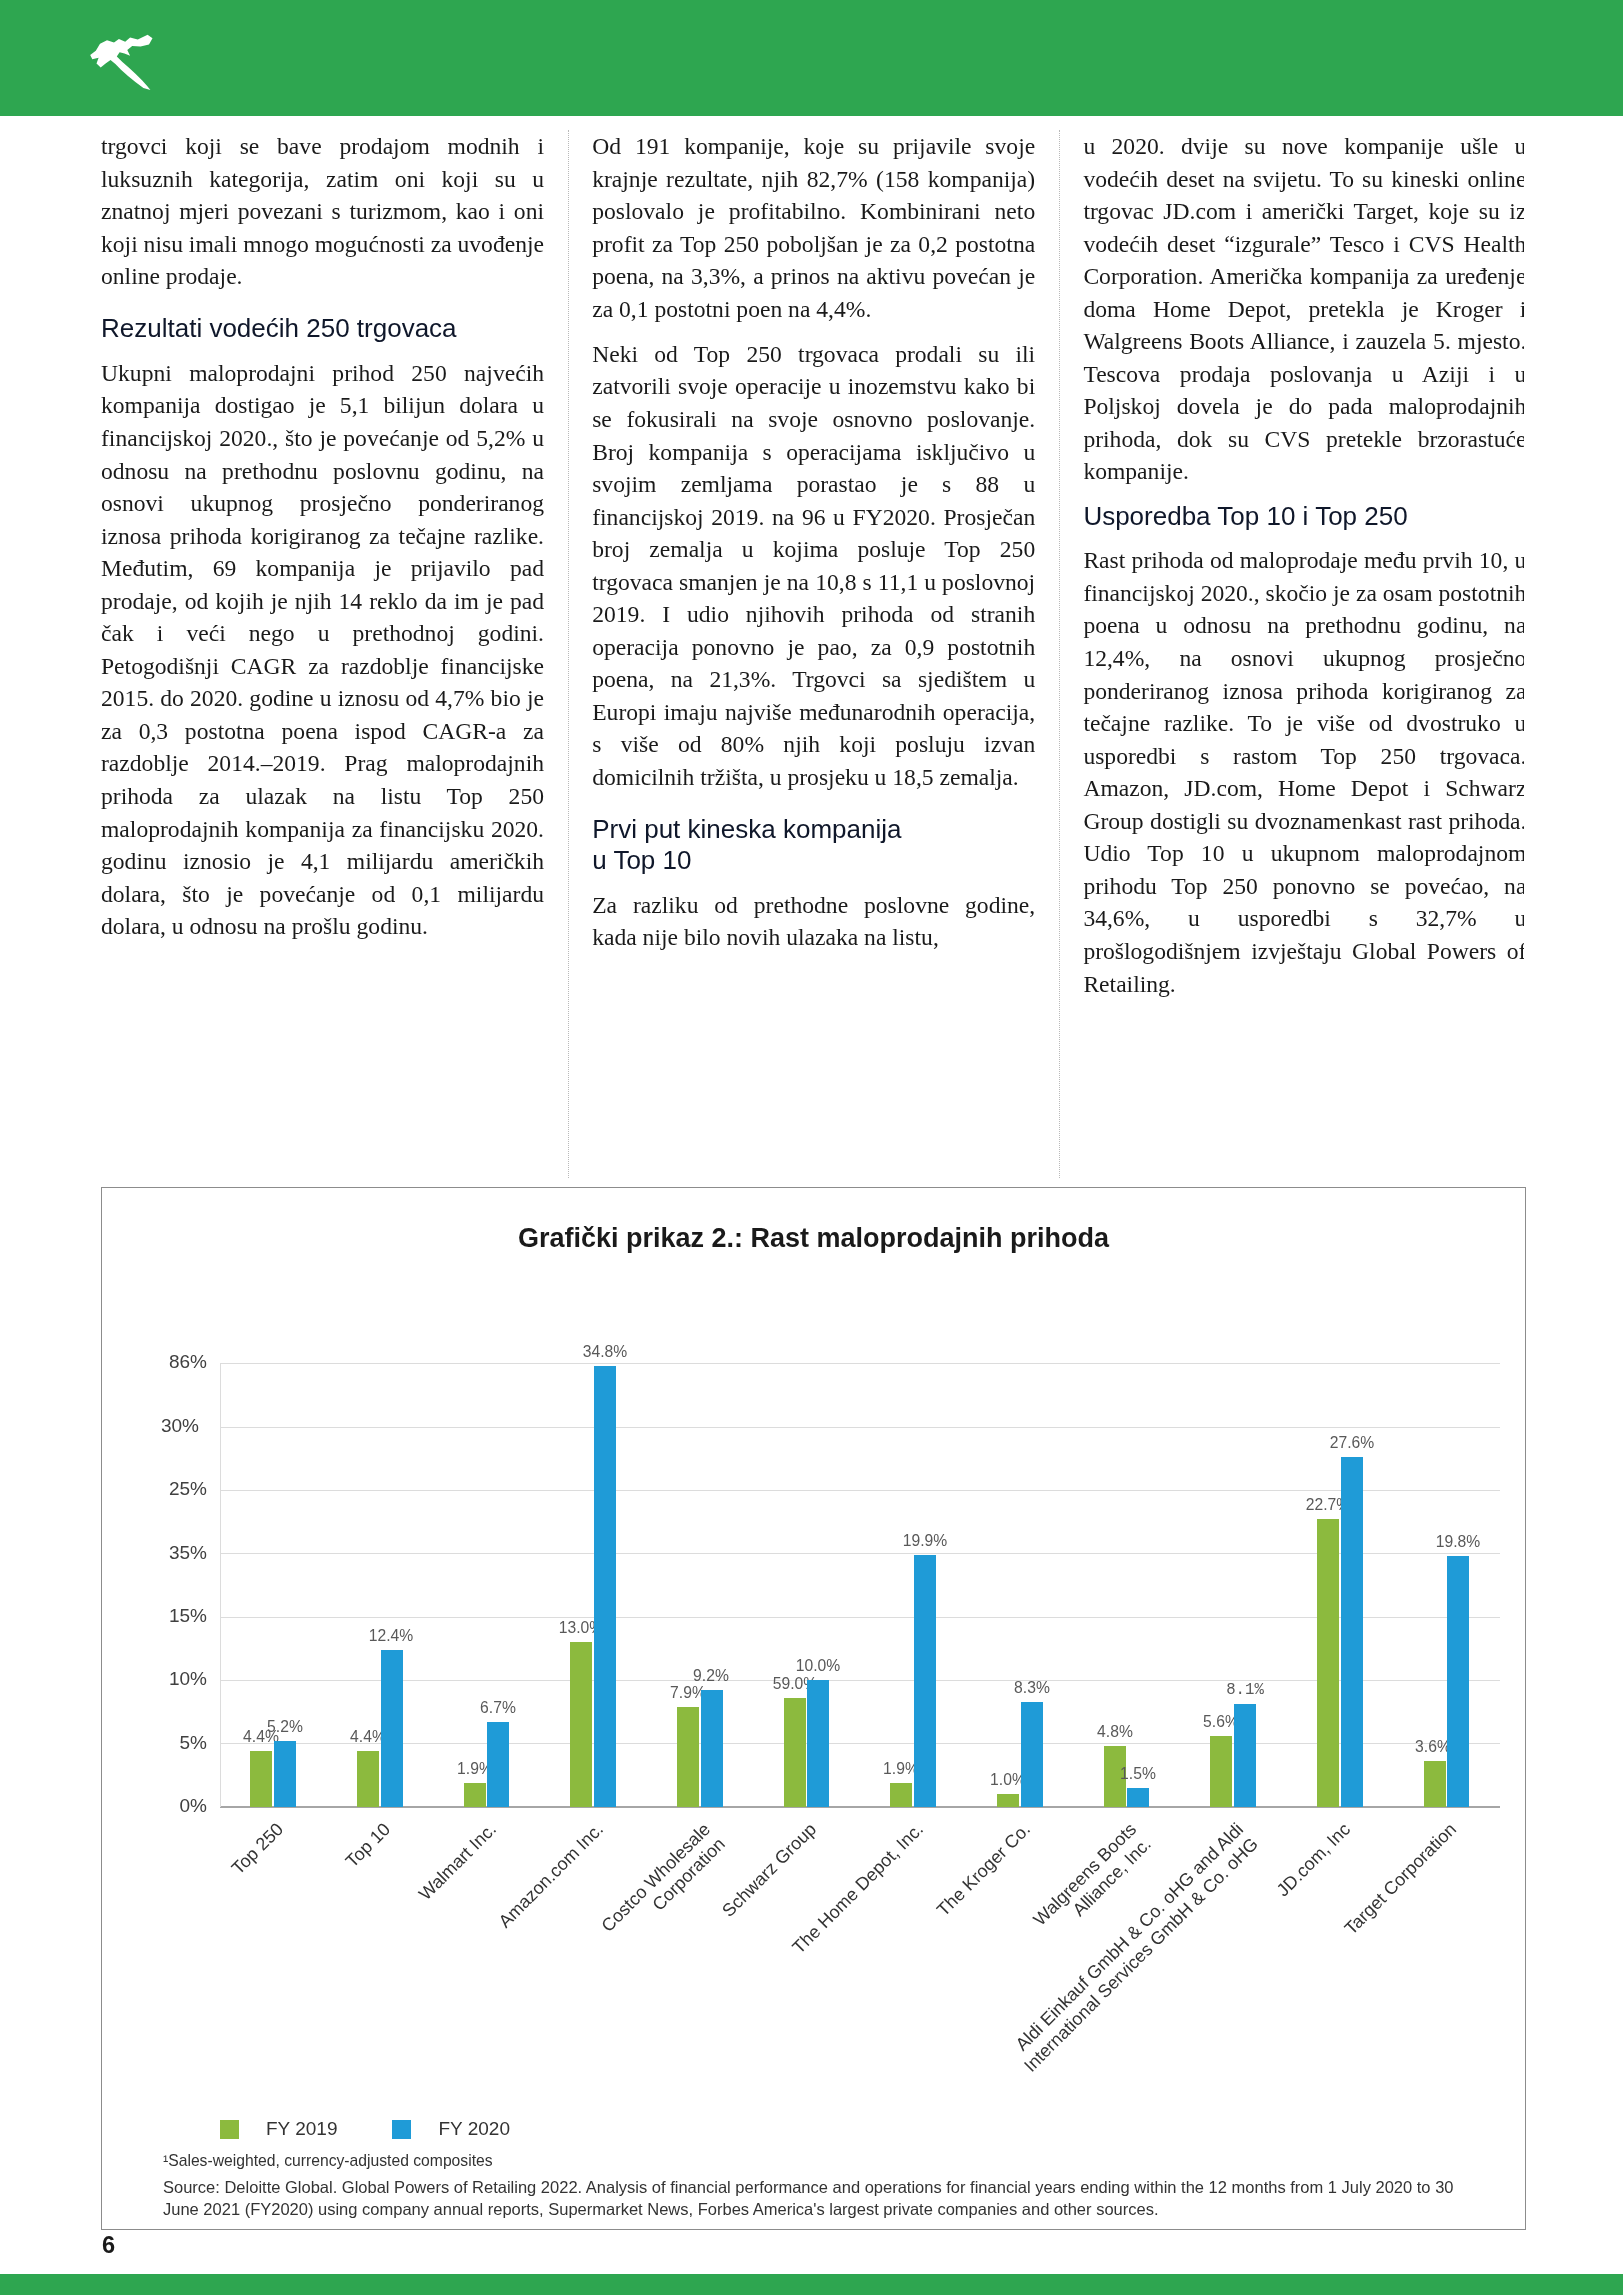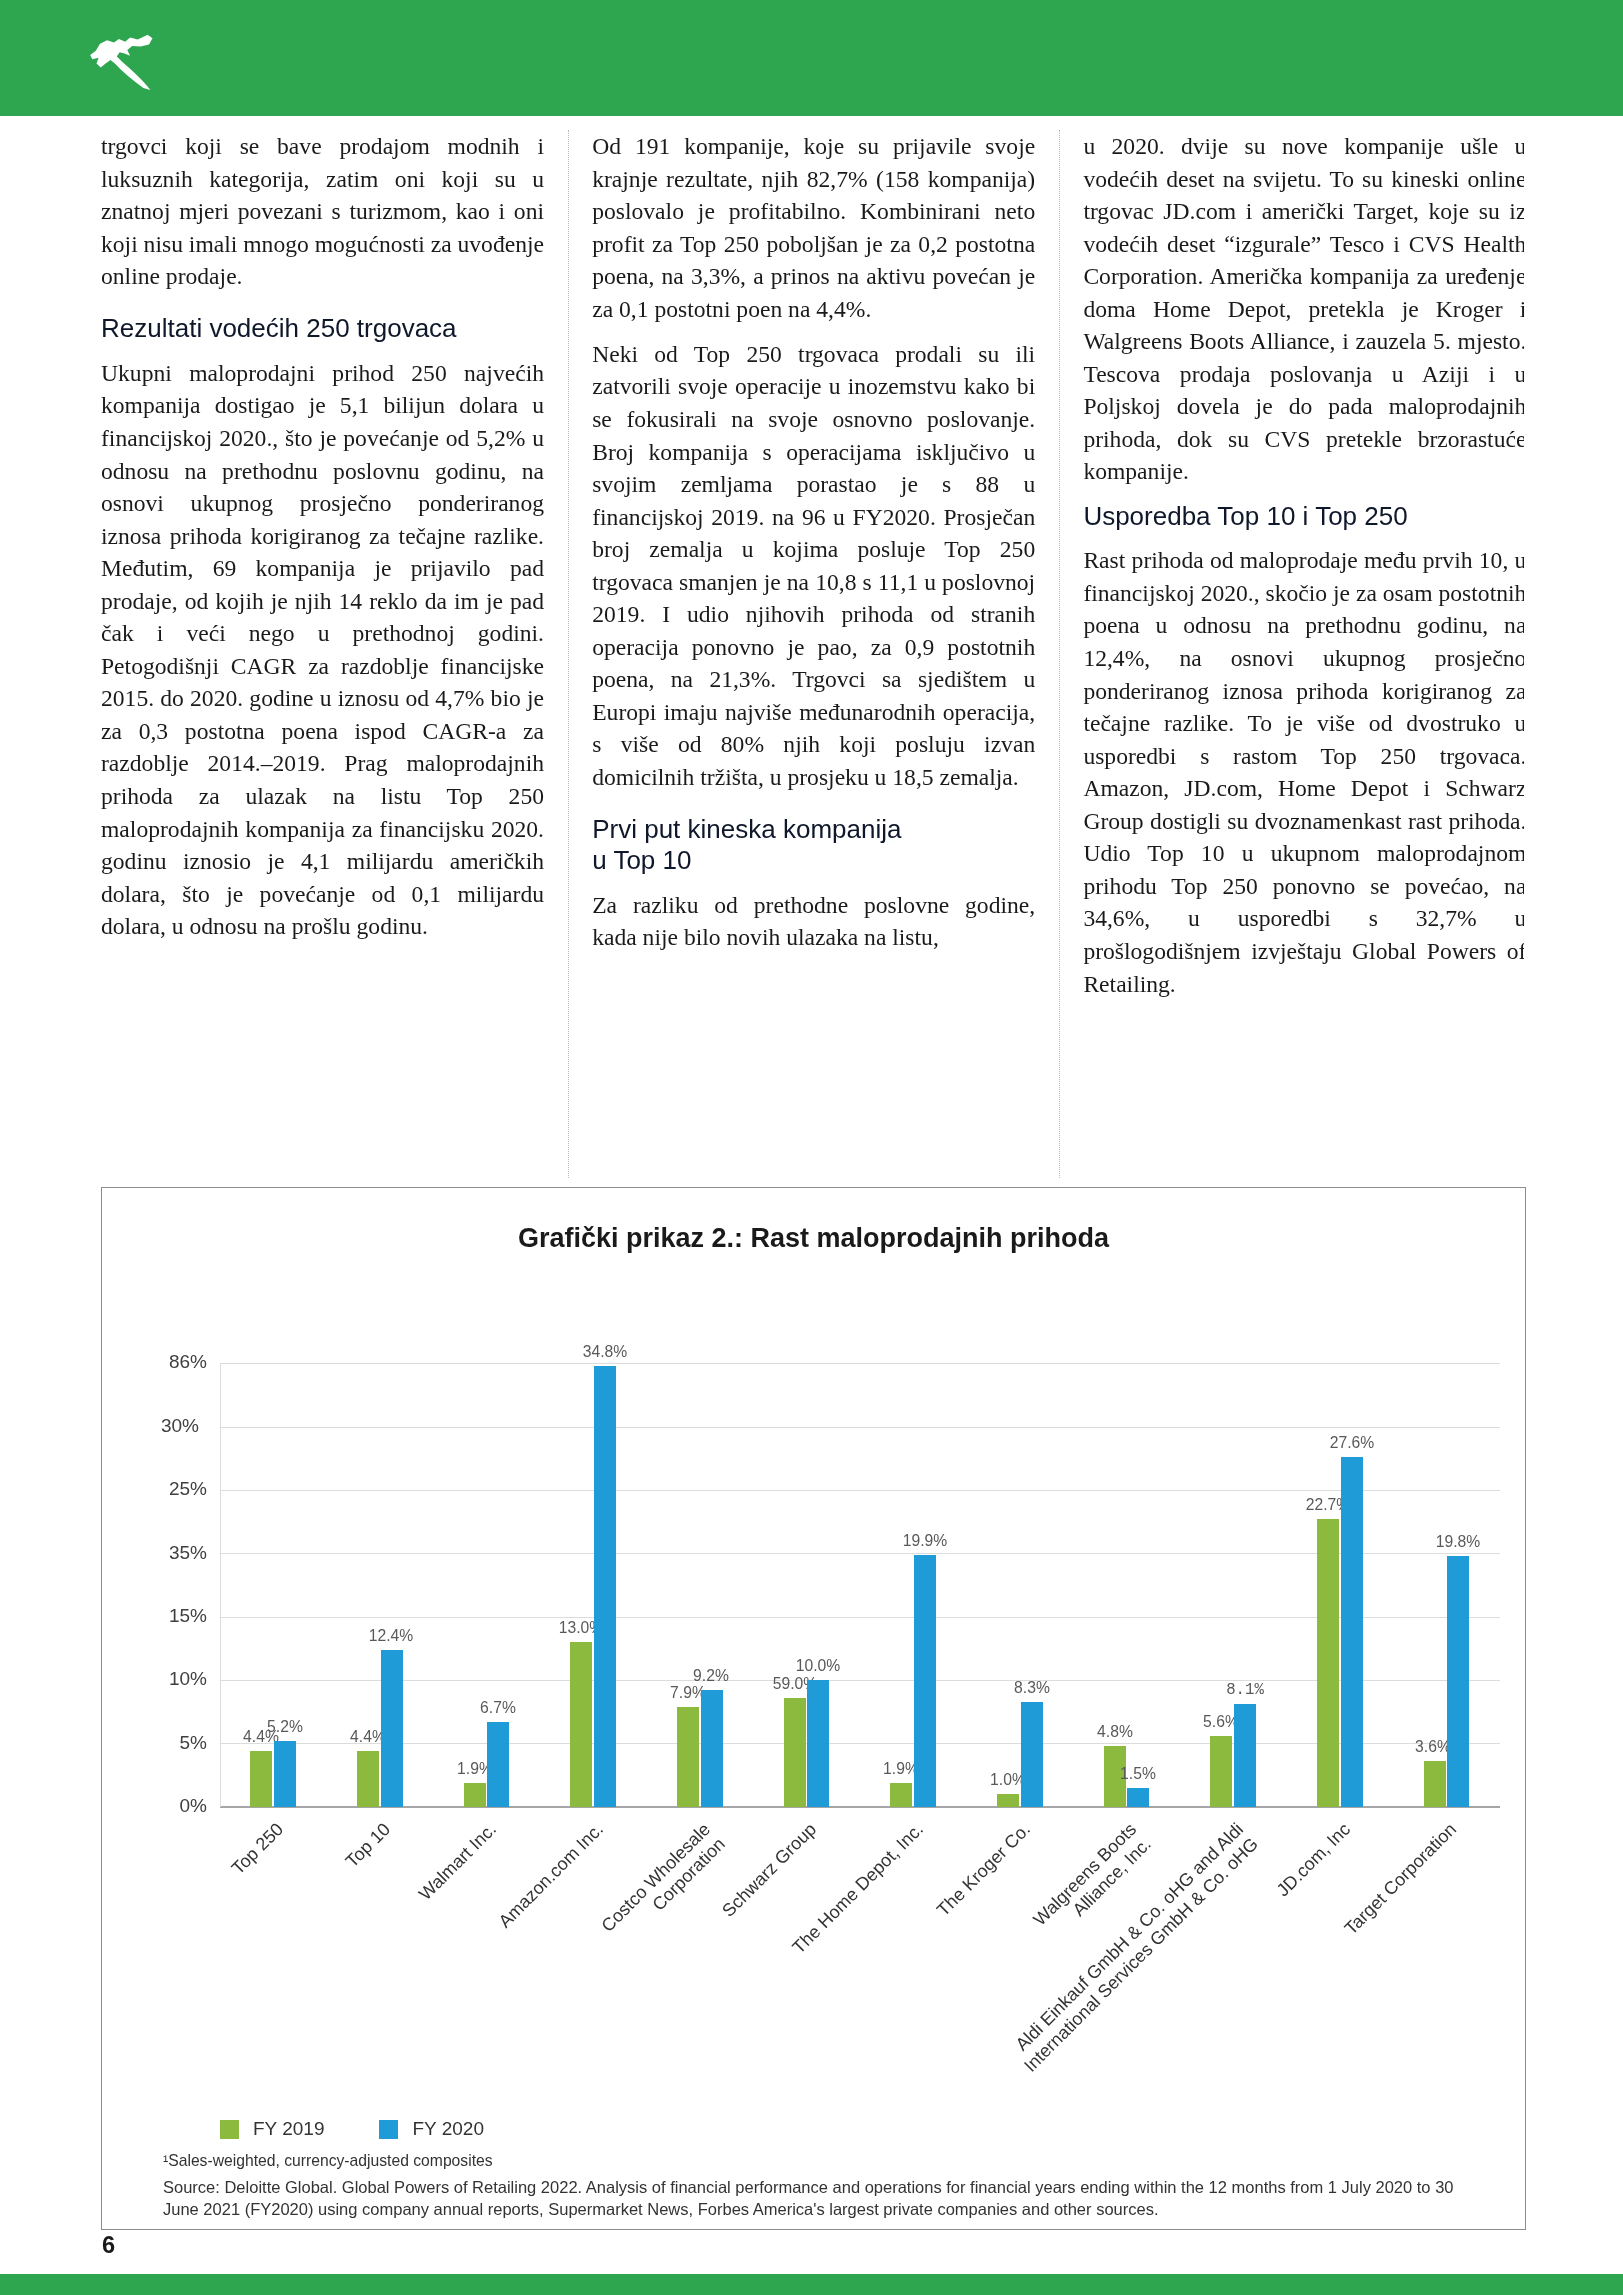--- a/index.html
+++ b/index.html
@@ -59,21 +59,21 @@
   }
   .xlabel{
     position:absolute;text-align:right;white-space:pre-line;
     font-family:"Liberation Sans",sans-serif;font-size:18px;line-height:1.18;color:#333333;
     transform:rotate(-45deg);transform-origin:100% 0;
   }
   .legend{
     position:absolute;left:118px;top:930px;display:flex;gap:55px;align-items:center;
     font-family:"Liberation Sans",sans-serif;font-size:19px;color:#333333;
   }
-  .legend-item{display:flex;align-items:center;gap:14px;justify-content:center;}
+  .legend-item{display:flex;align-items:center;gap:27px;justify-content:center;}
   .swatch{width:19px;height:19px;display:inline-block;}
   .footnote{
     position:absolute;left:61px;top:964px;
     font-family:"Liberation Sans",sans-serif;font-size:15.7px;color:#333333;
   }
   .source{
     position:absolute;left:61px;top:988px;width:1319px;
     font-family:"Liberation Sans",sans-serif;font-size:16.5px;line-height:1.35;color:#333333;
   }
   

